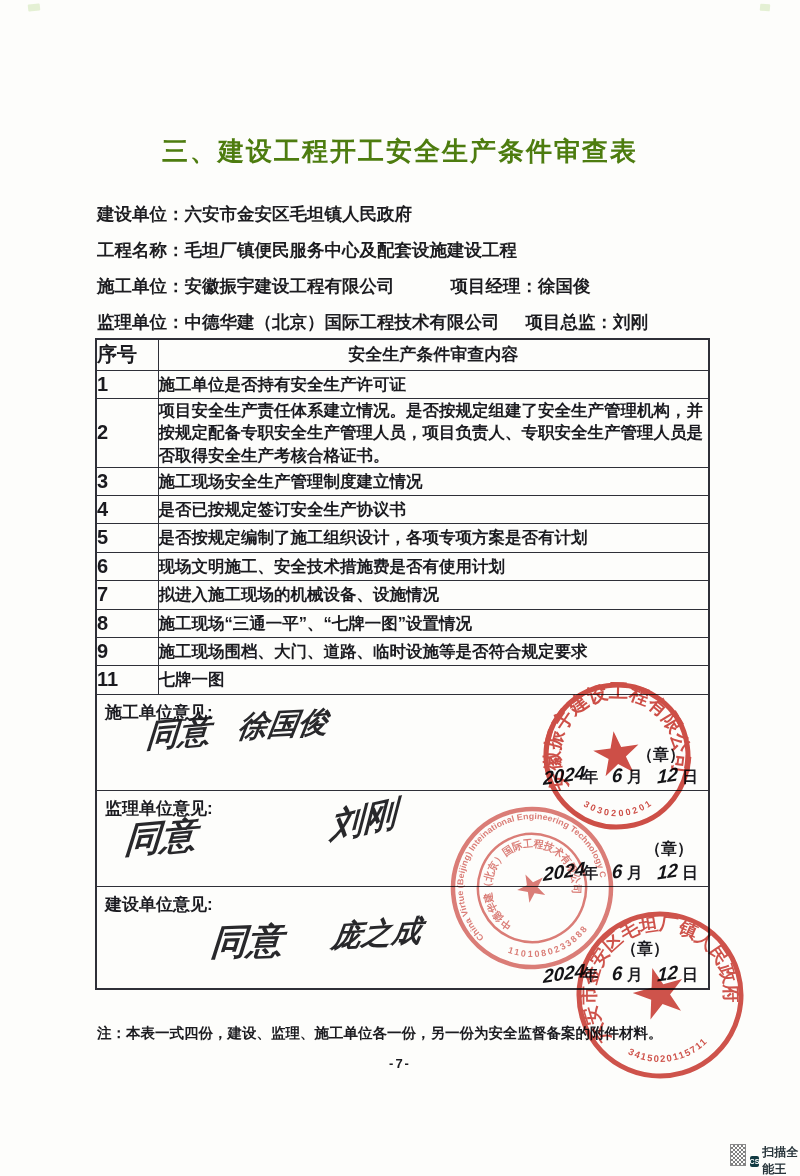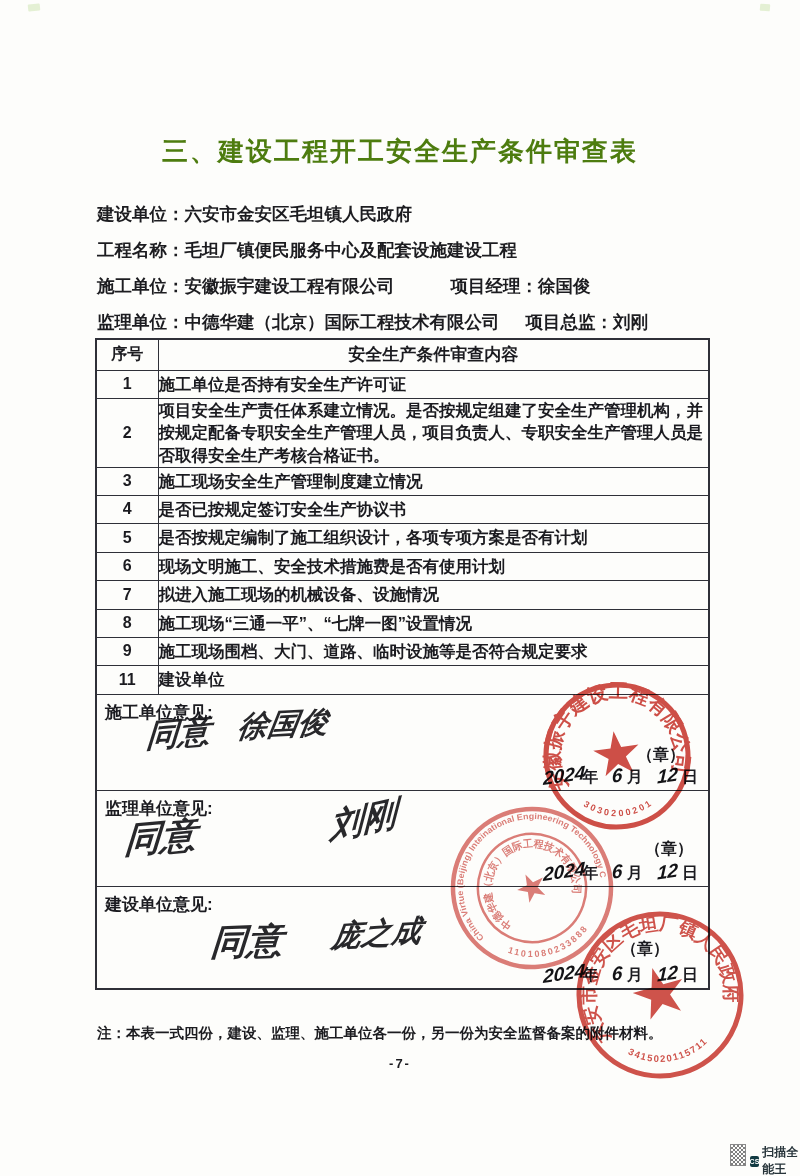--- a/index.html
+++ b/index.html
@@ -23,21 +23,21 @@
   table.review{
     position:absolute; left:95px; top:338px; width:615px;
     border-collapse:collapse; table-layout:fixed;
   }
   table.review th, table.review td{
     border:1.5px solid #2f3038; padding:0; vertical-align:middle;
     font-weight:700; color:#1b1b20;
   }
   table.review{border:2px solid #2f3038;}
   col.c-no{width:62px;}
-  th.h-no, td.cell-no{text-align:center; font-size:16px;}
+  th.h-no, td.cell-no{text-align:left; font-size:20px;}
   th.h-content{text-align:center; font-size:17px;}
   td.cell-content{font-size:16.5px; padding:2px 6px 2px 9px; line-height:22.5px; text-align:left;}
   tr.hr{height:31px;}
   tr.r-s{height:28px;} tr.r-m{height:29px;} tr.r-tall{height:69px;}
   tr.op-1{height:96px;} tr.op-2{height:96px;} tr.op-3{height:103px;padding-left:24px;}
   td.op-cell{position:relative; text-align:left;}
   .op-label{position:absolute; left:8px; top:6px; font-size:17px; font-weight:700;}
   
   .hw{
     position:absolute; font-style:italic; font-weight:700; color:#17171a;
@@ -154,21 +154,21 @@
     <tr class="r-s">
       <td class="cell-no">8</td>
       <td class="cell-content">施工现场“三通一平”、“七牌一图”设置情况</td>
     </tr>
     <tr class="r-s">
       <td class="cell-no">9</td>
       <td class="cell-content">施工现场围档、大门、道路、临时设施等是否符合规定要求</td>
     </tr>
     <tr class="r-m">
       <td class="cell-no">11</td>
-      <td class="cell-content">建设单位</td>
+      <td class="cell-content">七牌一图</td>
     </tr>
 
     <tr class="op-1">
       <td colspan="2" class="op-cell">
         <span class="op-label">施工单位意见:</span>
         <span class="hw" style="left:48px; top:20px; font-size:32px;">同意</span>
         <span class="hw" style="left:138px; top:12px; font-size:30px; transform:rotate(-3deg) skewX(-12deg);">徐国俊</span>
         <span class="stamp-note" style="left:540px; top:50px;">（章）</span>
         <div class="date-line" style="top:70px;">
           <span class="hw-num hw-year">2024</span>

